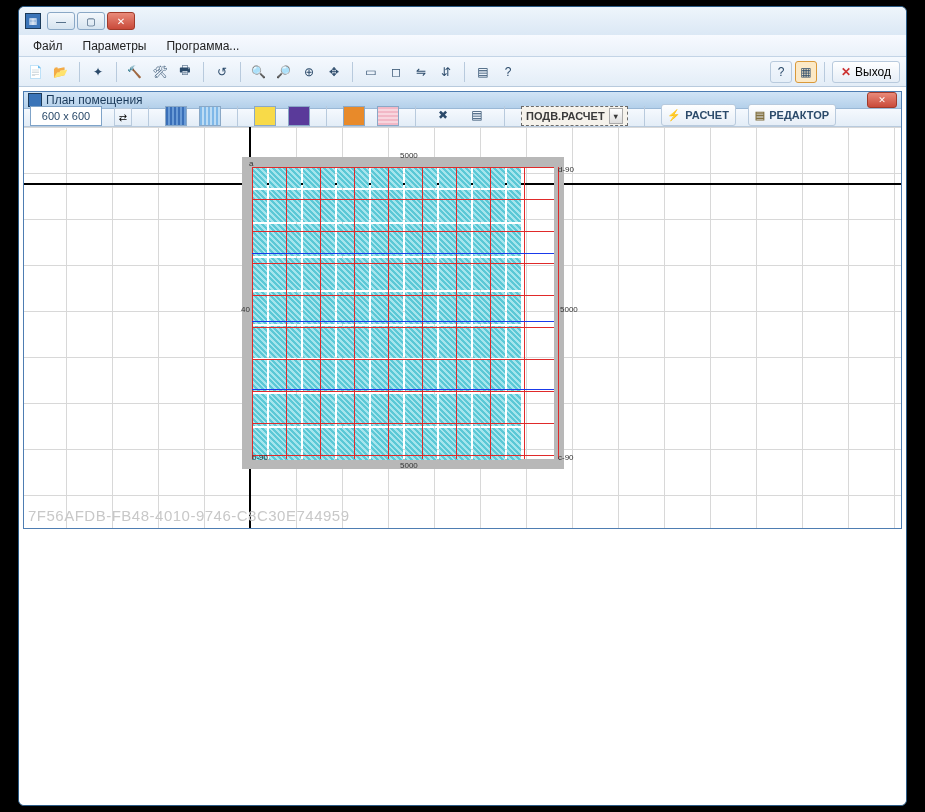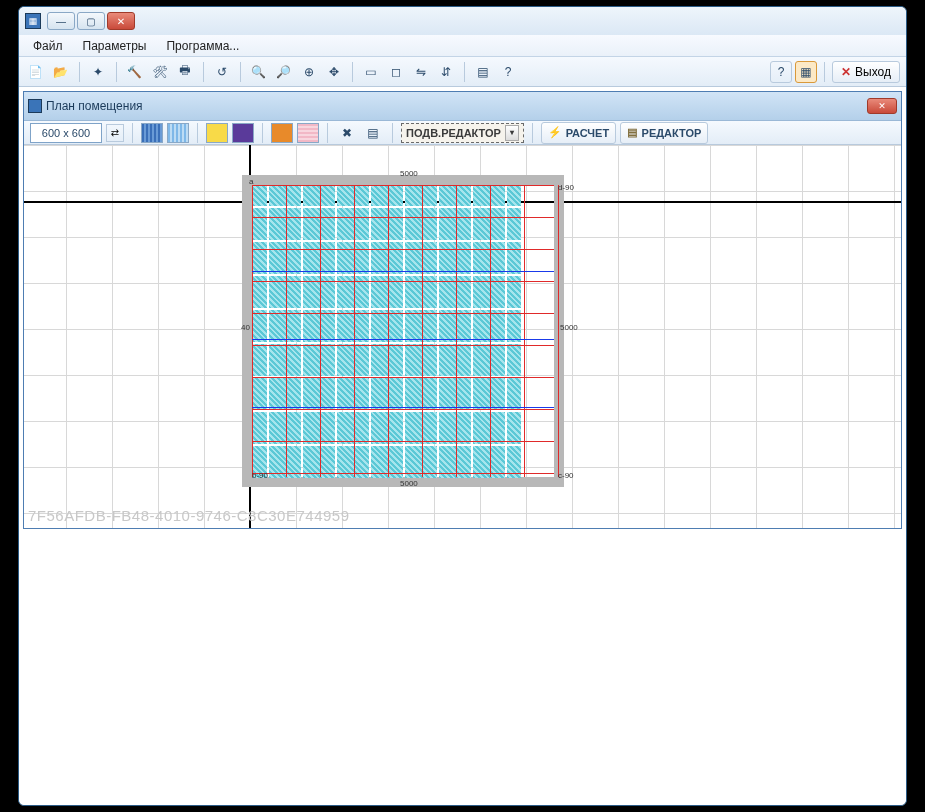--- a/index.html
+++ b/index.html
@@ -21,26 +21,26 @@
 .tb-btn { width: 22px; height: 22px; border: 1px solid transparent; border-radius: 3px; display: flex; align-items: center; justify-content: center; color: #2b4a6a; cursor: pointer; font-size: 12px; }
 .tb-btn.active { background: #fce9c6; border: 1px solid #d9993a; }
 .tb-sep { width: 1px; height: 20px; background: #b8cadd; margin: 0 4px; }
 .toolbar .spacer { flex: 1; }
 .exit-btn { height: 22px; padding: 0 8px; border: 1px solid #b8cadd; border-radius: 3px; background: linear-gradient(#fff,#e6eef7); display: flex; align-items: center; gap: 4px; cursor: pointer; font-size: 12px; }
 .exit-btn .x { color: #c33; font-weight: bold; }
 
 .client { flex: 1; background: #fff; border-radius: 0 0 6px 6px; position: relative; padding: 4px; }
 
 .subwin { position: absolute; left: 4px; top: 4px; width: 879px; height: 438px; border: 1px solid #4e7db2; display: flex; flex-direction: column; }
-.sub-title { height: 16px; background: linear-gradient(#d1e4f6,#b4d0ea); display: flex; align-items: center; padding: 14px 4px; color: #1b3a5a; font-size: 12px; border-bottom: 1px solid #9ab8d6; }
+.sub-title { height: 16px; background: linear-gradient(#d1e4f6,#b4d0ea); display: flex; align-items: center; padding: 8px 4px; color: #1b3a5a; font-size: 12px; border-bottom: 1px solid #9ab8d6; }
 .sub-title .sub-icon { width: 14px; height: 14px; background: #3a74b8; border: 1px solid #1b3a5a; margin-right: 4px; }
 .sub-title .t { flex: 1; }
 .sub-close { width: 30px; height: 16px; background: linear-gradient(#e98a7a,#c94a3a); border: 1px solid #a03a2a; border-radius: 3px; display: flex; align-items: center; justify-content: center; color: #fff; font-size: 9px; cursor: pointer; }
 
-.sub-toolbar { height: 24px; background: linear-gradient(#f5f9fe,#e3edf7); border-bottom: 1px solid #b8cadd; display: flex; align-items: center; padding: 0 6px; gap: 4px; }
+.sub-toolbar { height: 18px; background: linear-gradient(#f5f9fe,#e3edf7); border-bottom: 1px solid #b8cadd; display: flex; align-items: flex-end; padding: 0 6px; gap: 12px; }
 .dim-field { width: 72px; height: 20px; border: 1px solid #7fa3c8; background: #fff; color: #2b4a6a; text-align: center; font-size: 11px; padding: 1px 2px; }
 .swap-icon { width: 18px; height: 18px; border: 1px solid #b8cadd; display: flex; align-items: center; justify-content: center; font-size: 10px; cursor: pointer; }
 .swatch { width: 22px; height: 20px; border: 1px solid #8aa8c6; cursor: pointer; }
 .sw-blue { background: repeating-linear-gradient(90deg,#3a6fb8 0 2px,#6a9bd6 2px 4px); }
 .sw-lblue { background: repeating-linear-gradient(90deg,#7fb8e8 0 2px,#bddcf4 2px 4px); }
 .sw-yellow { background: #f8da48; }
 .sw-purple { background: #5a3a9a; }
 .sw-orange { background: #e88a2a; }
 .sw-pink { background: repeating-linear-gradient(0deg,#f2b8c6 0 2px,#f8d6de 2px 4px); }
 .dropdown { height: 20px; border: 1px dashed #6a6a6a; background: #f6f3ec; display: flex; align-items: center; padding: 0 4px; font-size: 11px; font-weight: bold; color: #3a3a3a; cursor: pointer; }
@@ -146,21 +146,21 @@
         <div class="swatch sw-yellow"></div>
         <div class="swatch sw-purple"></div>
         <div class="tb-sep"></div>
         <div class="swatch sw-orange"></div>
         <div class="swatch sw-pink"></div>
         <div class="tb-sep"></div>
         <div class="tb-btn">✖</div>
         <div class="tb-btn">▤</div>
         <div class="tb-sep"></div>
         <div class="dropdown">
-          <span>ПОДВ.РЕДАКТОР</span>
+          <span>ПОДВ.РАСЧЕТ</span>
           <span class="dd-arrow">▾</span>
         </div>
         <div class="tb-sep"></div>
         <div class="action-btn">
           <span class="bolt">⚡</span>
           <span>РАСЧЕТ</span>
         </div>
         <div class="action-btn">
           <span class="ed">▤</span>
           <span>РЕДАКТОР</span>

